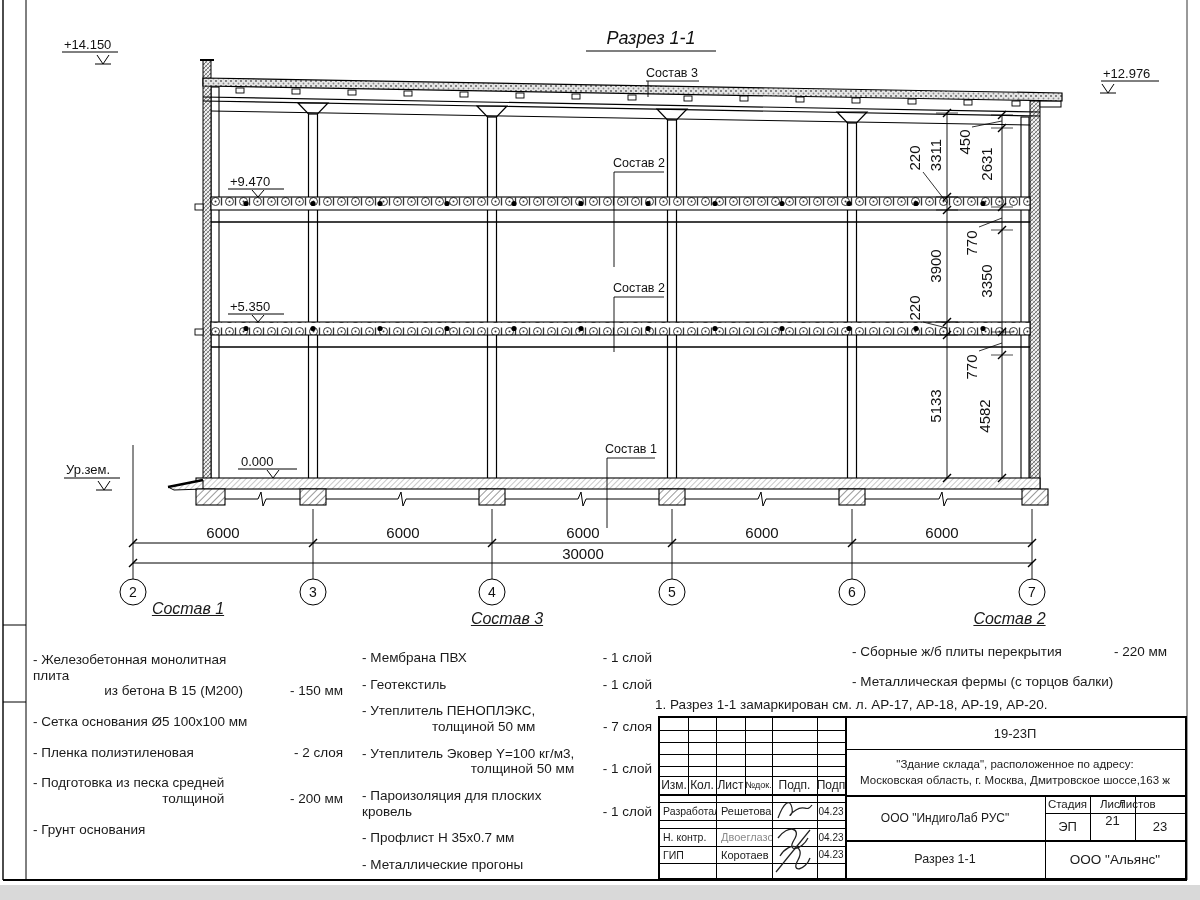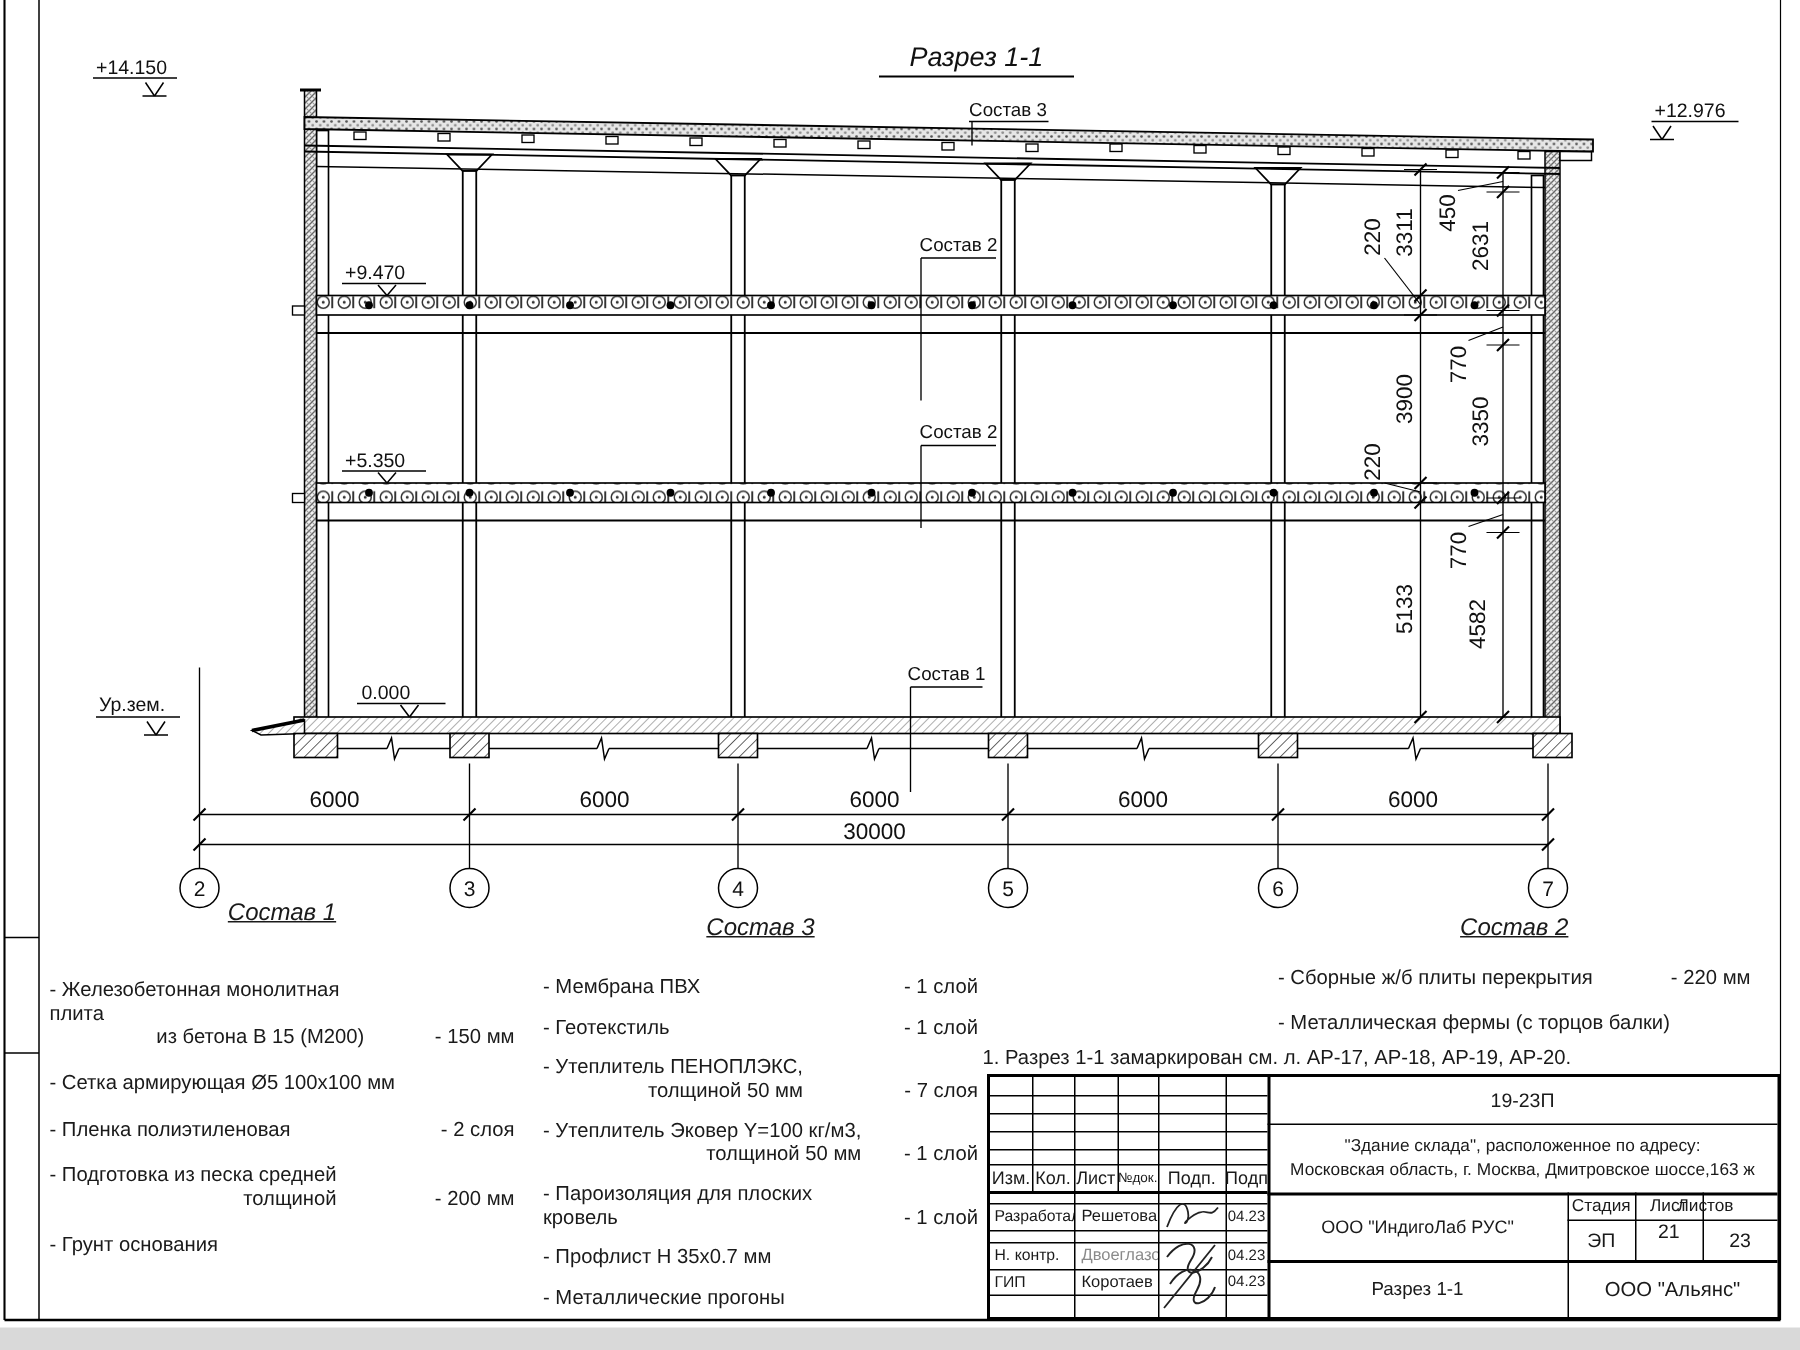--- a/index.html
+++ b/index.html
@@ -364,21 +364,21 @@
 <div class="legend" style="left:33px; top:600px; width:310px;">
   <div class="legend-title" style="margin-bottom:34px;">Состав 1</div>
   <div class="legend-item gap15">
     <div>
           <div>- Железобетонная  монолитная плита</div>
          <div class="l2">из бетона В 15 (М200)</div>
         </div>
     <div class="val">- 150 мм</div>
   </div>
   <div class="legend-item gap15">
-    <div>- Сетка армирующая Ø5 100х100 мм</div>
+    <div>- Сетка основания Ø5 100х100 мм</div>
   </div>
   <div class="legend-item gap15">
     <div>- Пленка полиэтиленовая</div>
     <div class="val">-  2 слоя</div>
   </div>
   <div class="legend-item gap15">
     <div>
           <div>- Подготовка из песка средней</div>
          <div class="l2">толщиной</div>
         </div>

